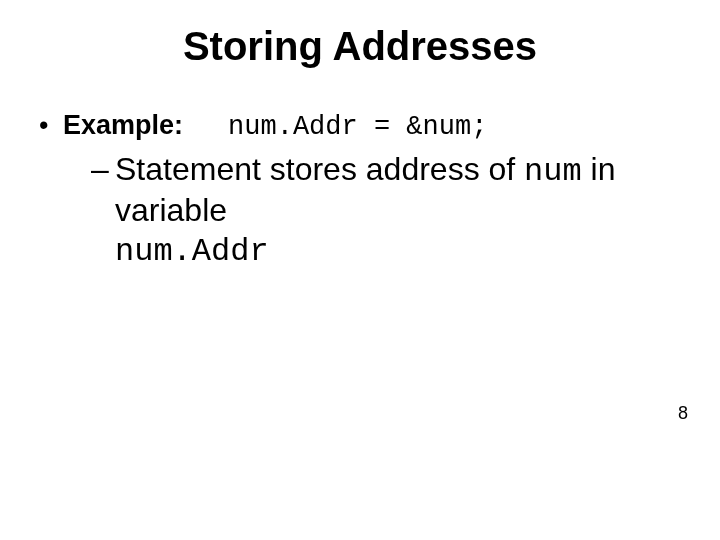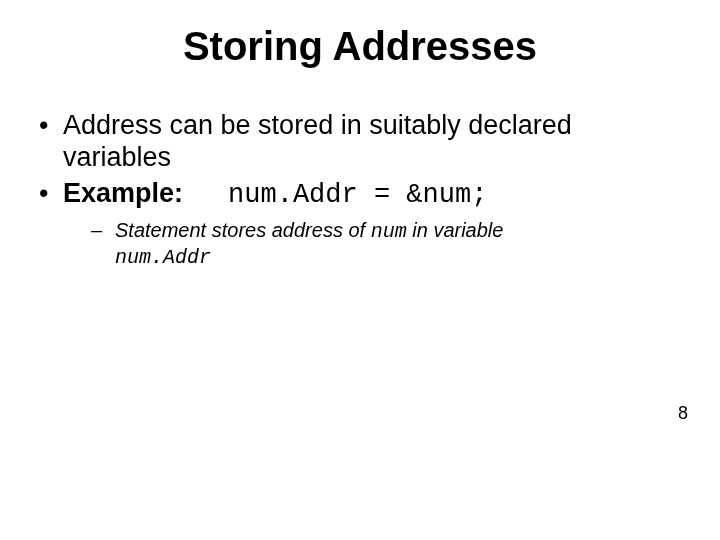--- a/index.html
+++ b/index.html
@@ -54,24 +54,23 @@
     line-height: 1.18;
   }
   ul.level2 {
     list-style: none;
     margin: 6px 0 0 0;
     padding: 0;
   }
   ul.level2 > li {
     position: relative;
     padding-left: 52px;
-    font-size: 20px;
+    font-size: 32px;
     line-height: 1.22;
     margin-bottom: 6px;
-    font-style: italic;
   }
   ul.level2 > li::before {
     content: "–";
     position: absolute;
     left: 28px;
     top: 0;
   }
   .code {
     font-family: "Courier New", Courier, monospace;
   }
@@ -86,23 +85,20 @@
 </head>
 <body>
 
 <div class="slide">
 
   <div class="title">Storing Addresses</div>
 
   <div class="body">
     <ul class="level1">
       <li>
-        <span>Address can be stored in suitably declared variables</span>
-      </li>
-      <li>
         <span style="font-weight:bold;">Example:</span>
         <span>&nbsp;&nbsp;&nbsp;&nbsp;</span>
         <span class="code">num.Addr = &amp;num;</span>
 
         <ul class="level2">
           <li>
             <span>Statement stores address of </span><span class="code">num</span><span> in variable </span><br>
             <span class="code">num.Addr</span>
           </li>
         </ul>

